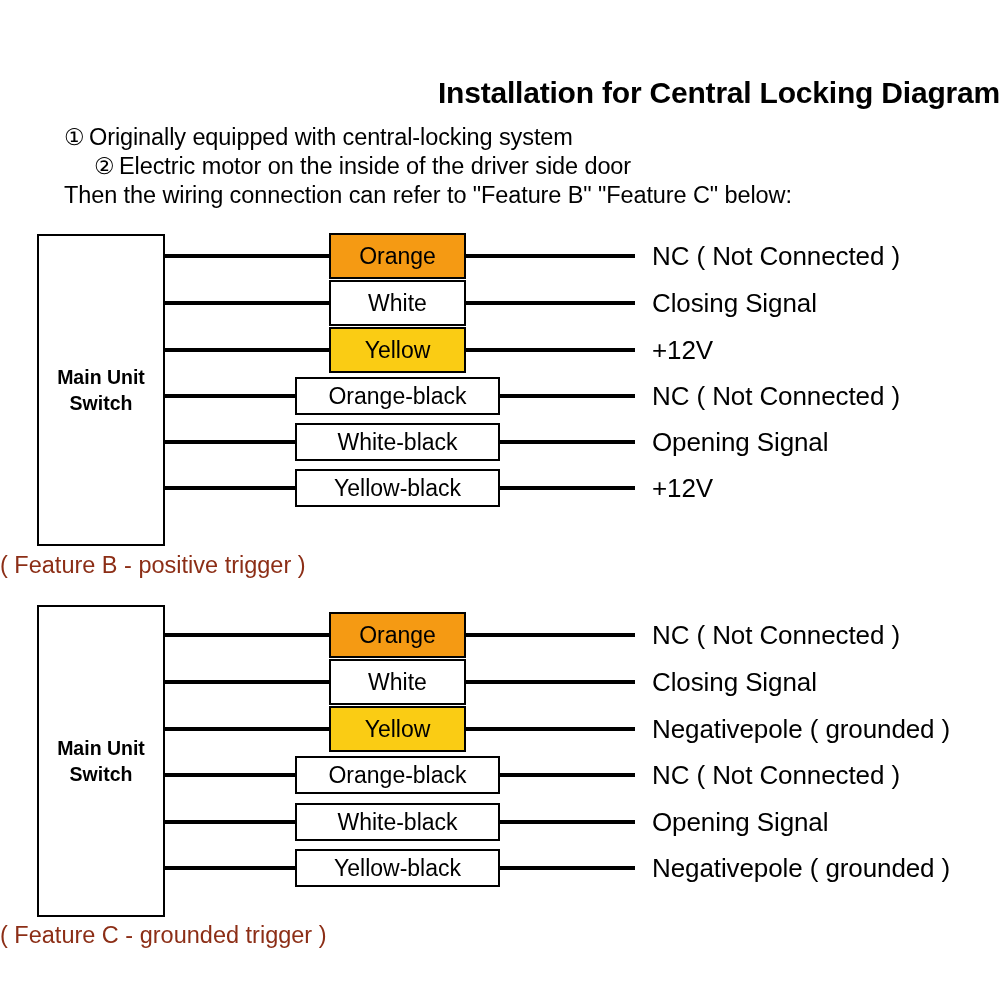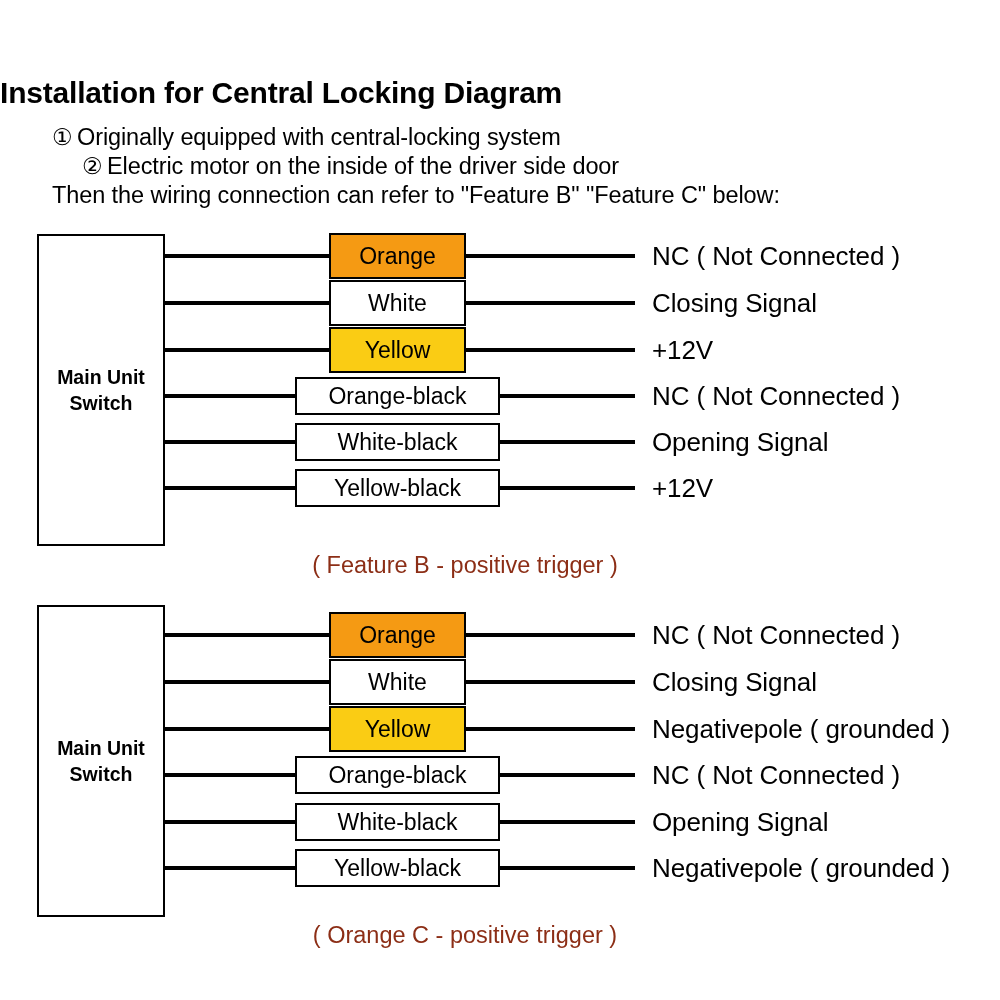--- a/index.html
+++ b/index.html
@@ -21,29 +21,29 @@
     position: absolute;
     left: 0;
     top: 0;
     width: 1000px;
   }
   #diagram-title {
     position: absolute;
     left: 0;
     top: 76px;
     width: 1000px;
-    text-align: left;
+    text-align: right;
     font-size: 30px;
     font-weight: bold;
     letter-spacing: -0.2px;
     white-space: nowrap;
   }
   .note-line {
     position: absolute;
-    left: 52px;
+    left: 64px;
     font-size: 23.5px;
     white-space: nowrap;
     letter-spacing: -0.1px;
   }
   .note-line .circnum {
     display: inline-block;
     width: 25px;
     font-size: 23px;
   }
   #note-1 { top: 124px; }
@@ -136,24 +136,23 @@
     transform: translateY(-50%);
     font-size: 26px;
     white-space: nowrap;
     letter-spacing: -0.1px;
   }
 
   .feature-caption {
     position: absolute;
     left: 0;
     width: 888px;
-    text-align: center;
+    text-align: left;
     font-size: 23.5px;
     white-space: nowrap;
-    margin-left: 21px;
   }
   #caption-b { top: 552px; }
   #caption-c { top: 922px; }
 </style>
 </head>
 <body>
 
 <div id="header">
   <div id="diagram-title">Installation for Central Locking Diagram</div>
 
@@ -249,13 +248,13 @@
         <div class="wire-func">Opening Signal</div>
       </div>
       <div class="wire-row" style="top: 253px;">
         <div class="wire-left" style="width: 130px; background: rgb(0, 0, 0);"></div>
         <div class="wire-chip chip-long" style="background: rgb(255, 255, 255);">Yellow-black</div>
         <div class="wire-right" style="left: 500px; width: 135px; background: rgb(0, 0, 0);"></div>
         <div class="wire-func">Negativepole ( grounded )</div>
       </div>
     </div>
 </div>
-<div class="feature-caption" id="caption-c" style="color: rgb(140, 46, 22);">( Orange C - positive trigger )</div>
+<div class="feature-caption" id="caption-c" style="color: rgb(140, 46, 22);">( Feature C - grounded trigger )</div>
 
 </body></html>

